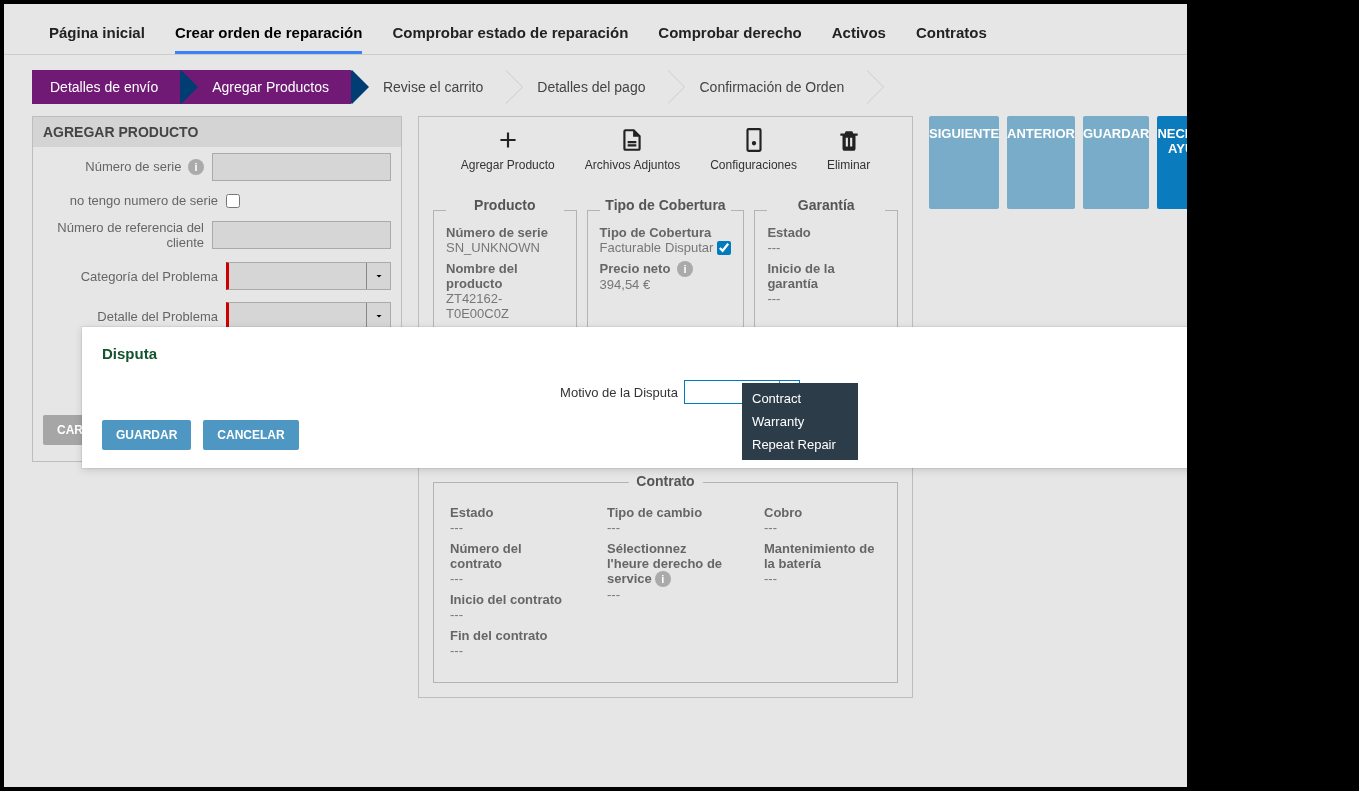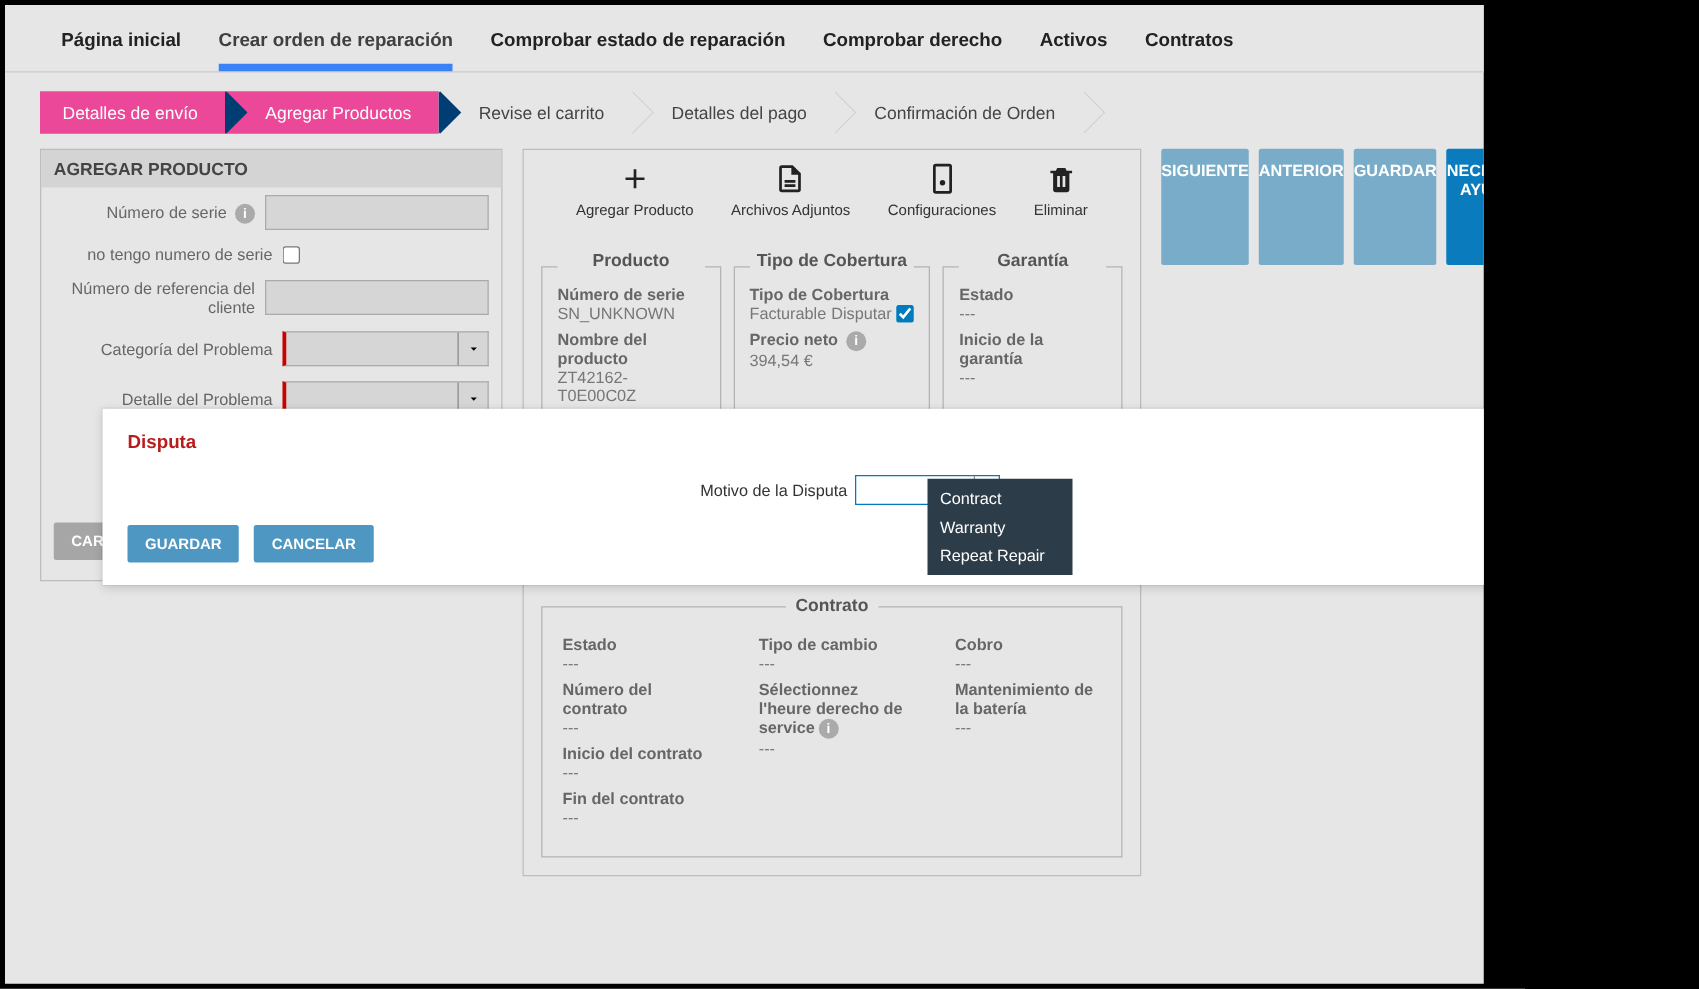--- a/index.html
+++ b/index.html
@@ -2,28 +2,28 @@
 <html><head>
 <meta charset="utf-8">
 <style>
   * { box-sizing: border-box; margin: 0; padding: 0; font-family: Arial, Helvetica, sans-serif; }
   body { background: #000; padding: 4px; }
   .app { background: #e6e6e6; width: 1183px; height: 783px; position: relative; overflow: hidden; }
 
   
   .topnav { display: flex; padding: 10px 45px 0; border-bottom: 1px solid #ccc; gap: 30px; background:#e6e6e6;}
   .topnav-item { font-size: 15px; font-weight: bold; color: #222; padding: 10px 0; cursor: pointer; }
-  .topnav-item.active { color: #404040; border-bottom: 6px solid #3b82f6; }
+  .topnav-item.active { color: #000000; border-bottom: 3px solid #3b82f6; }
 
   
   .steps { display: flex; margin: 15px 0 0 28px; }
   .step { position:relative; height: 34px; line-height:34px; padding: 0 22px 0 32px; font-size: 14px; color:#444; background:#e6e6e6;}
   .step::after{ content:""; position:absolute; right:-17px; top:0; border-top:17px solid transparent; border-bottom:17px solid transparent; border-left:17px solid #e6e6e6; z-index:2;}
   .step::before{ content:""; position:absolute; right:-18px; top:0; border-top:17px solid transparent; border-bottom:17px solid transparent; border-left:17px solid #ccc; z-index:1;}
-  .step.done{ background:#ec4899; color:#fff;}
+  .step.done{ background:#701a75; color:#fff;}
   .step.done::after{ border-left-color:#003d73;}
   .step.done::before{ border-left-color:#003d73;}
   .step:first-child{ padding-left:18px;}
 
   
   .content { display:flex; padding: 12px 28px 20px; gap: 16px; align-items:flex-start;}
   .left-panel { width: 370px; background:#e6e6e6; border:1px solid #bdbdbd;}
   .panel-head { background:#d4d4d4; padding:7px 10px; font-weight:bold; font-size:14px; color:#444;}
   .form-row { display:flex; align-items:center; padding:6px 10px; gap:8px;}
   .form-label { width:175px; text-align:right; font-size:13px; color:#666;}
@@ -59,21 +59,21 @@
   
   .right-panel{ width:230px; display:flex; flex-direction:row; gap:8px;}
   .right-btn{ padding:10px 0; text-align:center; color:#fff; font-size:13px; font-weight:bold; cursor:pointer; border-radius:2px;}
   .right-btn.light{ background:#79acc9;}
   .right-btn.bright{ background:#0a7cbe;}
   .amount{ text-align:right; font-size:24px; font-weight:bold; color:#333; margin-top:65px;}
 
   
   .modal-overlay{ position:absolute; top:0; left:0; right:0; bottom:0; }
   .modal{ position:absolute; top:323px; left:78px; width:1196px; background:#fff; padding:18px 20px 18px; box-shadow:0 0 0 1px rgba(0,0,0,.05), 0 2px 8px rgba(0,0,0,.15);}
-  .modal-title{ font-weight:bold; color:#b91c1c; font-size:15px; margin-bottom:18px;}
+  .modal-title{ font-weight:bold; color:#14532d; font-size:15px; margin-bottom:18px;}
   .modal-body{ display:flex; justify-content:center; align-items:center; gap:6px; margin-bottom:16px;}
   .modal-label{ font-size:13px; color:#333;}
   .modal-select{ width:116px; height:24px; border:1px solid #007cbe; position:relative; background:#fff;}
   .modal-select-chevron{ position:absolute; right:0; top:0; width:20px; height:100%; border-left:1px solid #888; display:flex; align-items:center; justify-content:center;}
   .modal-footer{ display:flex; gap:12px;}
   .dropdown{ position:absolute; top:56px; left:660px; width:116px; background:#2d3c49; color:#fff; font-size:13px; padding:4px 0;}
   .dropdown-item{ padding:4px 10px; cursor:pointer;}
 </style>
 </head>
 <body>

